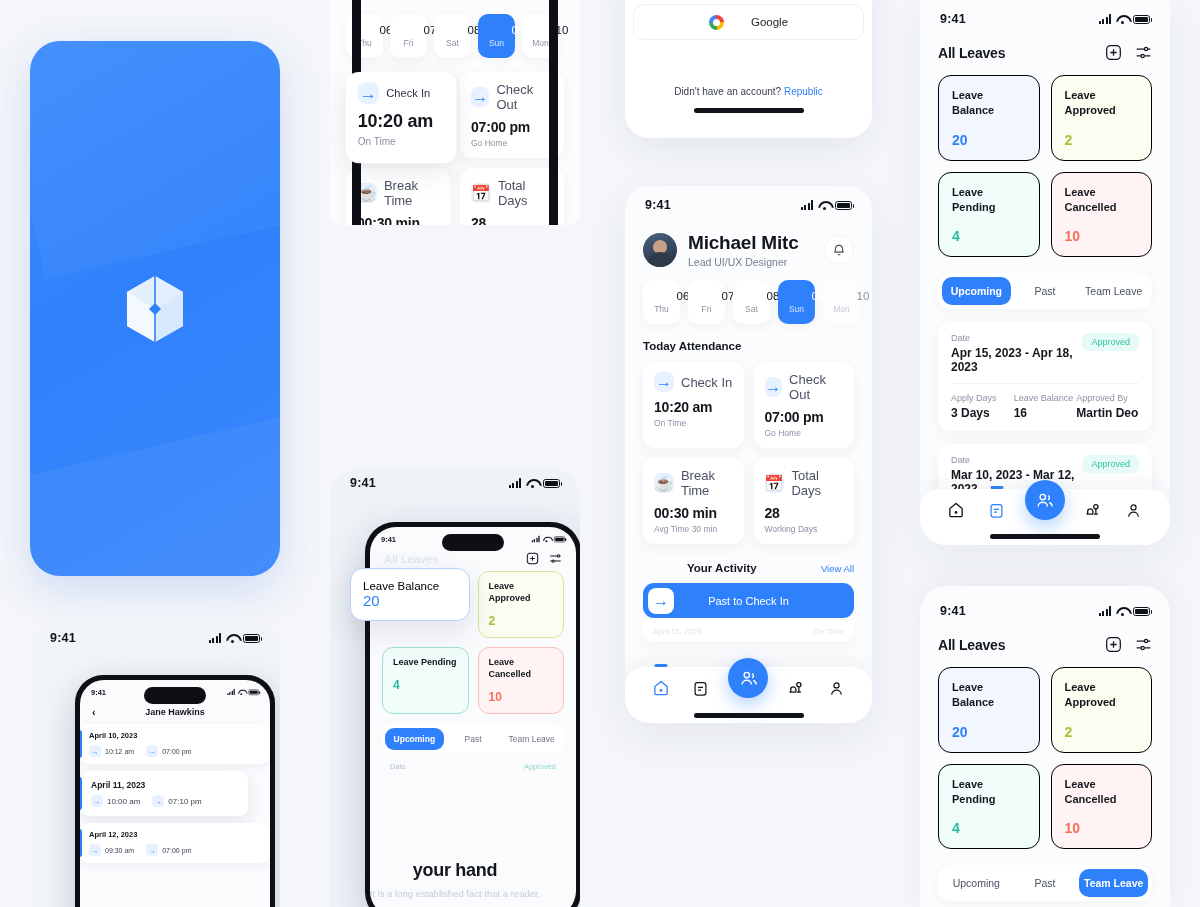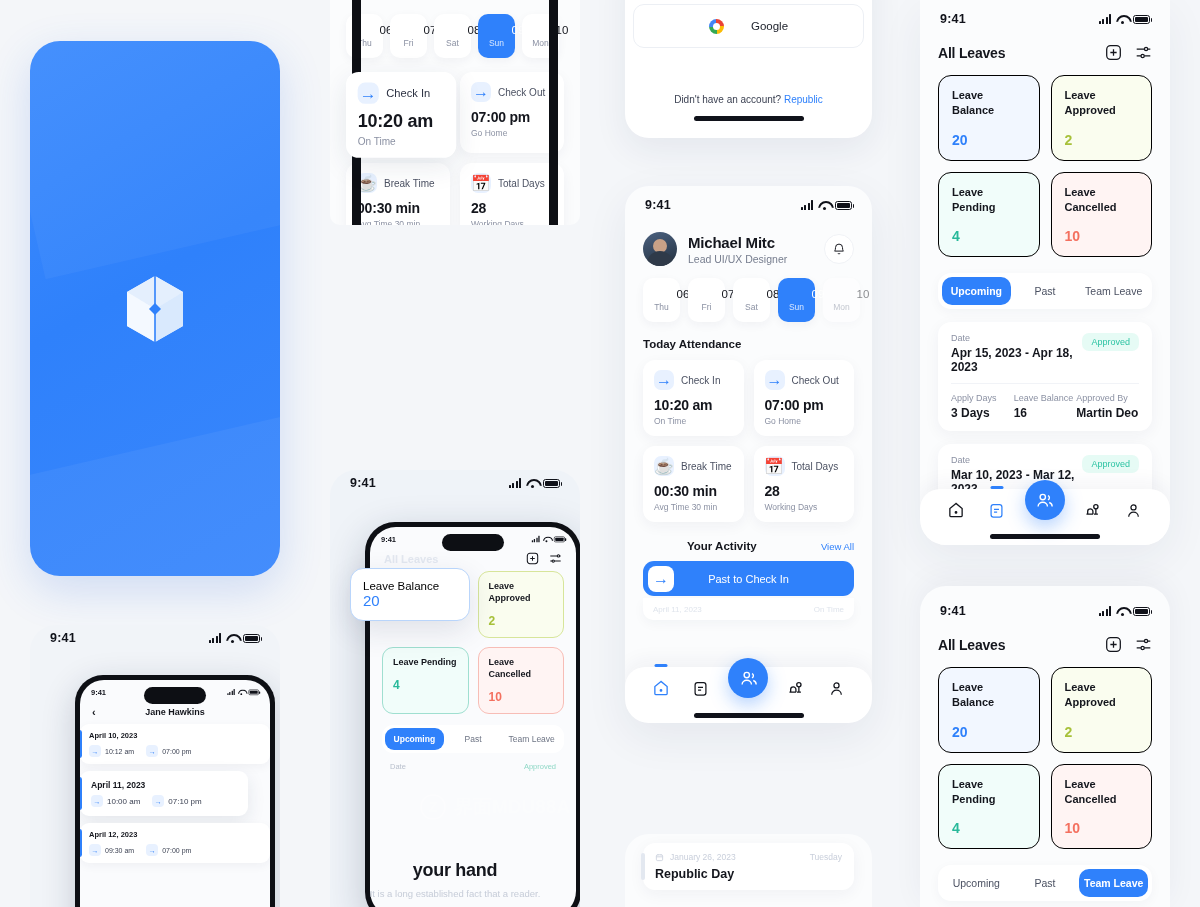--- a/index.html
+++ b/index.html
@@ -102,21 +102,21 @@
     box-shadow:0 3px 10px rgba(30,45,80,.05); flex:none;}
   .daycell .dnum{font-size:11.5px;font-weight:normal;color:#14161d;margin-left:43px;}
   .daycell .ddow{font-size:8.5px;color:#8b91a3;}
   .daycell.sel{background:#2f81fb;}
   .daycell.sel .dnum{color:#fff}.daycell.sel .ddow{color:#d6e6ff}
 
   .stat-grid{ display:grid; grid-template-columns:1fr 1fr; gap:10px; padding:14px 16px 0;}
   .stat-card{ background:#fff; border-radius:12px; padding:10px 11px; box-shadow:0 4px 14px rgba(30,45,80,.05);}
   .stat-head{ display:flex; align-items:center; gap:7px; margin-bottom:7px;}
   .stat-ic{ width:20px;height:20px;border-radius:7px;background:#e8f1ff;display:flex;align-items:center;justify-content:center;color:#2f81fb;}
-  .stat-label{ font-size:10px;color:#4b5162;}
+  .stat-label{ font-size:13px;color:#4b5162;}
   .stat-val{ font-size:14px;font-weight:bold;color:#14161d;letter-spacing:-.2px;}
   .stat-sub{ font-size:8.5px;color:#8b91a3;margin-top:3px;}
   .stat-card.hero{ box-shadow:0 8px 26px rgba(30,45,80,.10); transform: scale(1.06); transform-origin: left top;}
   .stat-card.hero .stat-label{font-size:10.5px;color:#2c3142}
   .stat-card.hero .stat-val{font-size:17px}
   .stat-card.hero .stat-sub{font-size:9.5px}
 
   
   #onbSheet{
     left:330px; top:226px; width:250px; height:205px;
@@ -157,21 +157,21 @@
     box-shadow:0 10px 30px rgba(30,45,80,.12);}
   .mp-hero .lc-t{ font-size:11.5px;} .mp-hero .lc-n{ font-size:15px; color:#2f81fb;}
 
   
   #loginCard{
     left:625px; top:-40px; width:247px; height:178px;
     background:#fff; border-radius:0 0 24px 24px;
     box-shadow:0 12px 34px rgba(31,45,80,.07);
     padding-top:44px;
   }
-  .google-btn{ margin:0 8px; height:44px; border:1px solid #eceff4; border-radius:11px;
+  .google-btn{ margin:0 8px; height:36px; border:1px solid #eceff4; border-radius:11px;
     display:flex; align-items:center; justify-content:center; gap:27px;
     font-size:11.5px; color:#20242e; background:#fff; cursor:pointer;}
   .g-logo{ width:15px;height:15px;border-radius:50%;
     background:conic-gradient(#ea4335 0 25%,#fbbc05 0 50%,#34a853 0 75%,#4285f4 0 100%);
     position:relative;}
   .g-logo::after{content:"";position:absolute;inset:4px;background:#fff;border-radius:50%;}
   .login-foot{ text-align:center; font-size:10px; color:#3c4253; margin-top:46px;}
   .login-foot a{ color:#2f81fb; text-decoration:none;}
 
   
@@ -180,21 +180,21 @@
     background:#fbfcfd; border-radius:24px;
     box-shadow:0 14px 44px rgba(31,45,80,.07);
   }
   .profile-row{ display:flex; align-items:center; gap:11px; padding:14px 18px 0;}
   .avatar{ width:34px;height:34px;border-radius:50%;flex:none;overflow:hidden;
     background:linear-gradient(160deg,#4b6180,#23303f);position:relative;}
   .avatar::before{content:"";position:absolute;left:50%;top:20%;transform:translateX(-50%);
     width:14px;height:14px;border-radius:50%;background:#c9a187;}
   .avatar::after{content:"";position:absolute;left:50%;bottom:0;transform:translateX(-50%);
     width:26px;height:15px;border-radius:13px 13px 0 0;background:#2f3a49;}
-  .pr-name{ font-size:15px;font-weight:bold;color:#14161d;letter-spacing:-.2px;}
+  .pr-name{ font-size:19px;font-weight:bold;color:#14161d;letter-spacing:-.2px;}
   .pr-role{ font-size:10.5px;color:#767d8e;margin-top:2px;}
   .bell-btn{ margin-left:auto; width:30px;height:30px;border-radius:50%;background:#fff;
     border:1px solid #f0f2f6; display:flex;align-items:center;justify-content:center; cursor:pointer;}
   .sec-title{ font-size:11.5px; font-weight:bold; color:#14161d; padding:0 18px;}
   .viewall{ font-size:9.5px; color:#2f81fb; cursor:pointer;}
   .swipe-bar{ margin:9px 18px 0; height:35px; background:#2f81fb; border-radius:11px;
     display:flex; align-items:center; padding:0 5px; position:relative; cursor:pointer;}
   .swipe-knob{ width:26px;height:26px;border-radius:8px;background:#fff;
     display:flex;align-items:center;justify-content:center;color:#2f81fb;flex:none;}
   .swipe-txt{ flex:1; text-align:center; color:#fff; font-size:11px; margin-right:26px;}
@@ -922,34 +922,19 @@
       <div class="tab-lg">Past</div>
       <div class="tab-lg on">Team Leave</div>
     </div>
 
     <div class="team-row">
       
       
     </div>
   </div>
 
-  <div class="screen" id="holiday">
-    <div class="hol-card">
-      <div class="hol-meta">
-        <span>
-          <svg width="9" height="9" viewBox="0 0 20 20" fill="none" stroke="#c9cfdb" stroke-width="1.8">
-            <rect x="3" y="4" width="14" height="13" rx="3"></rect>
-              <path d="M6.5 2.5v3M13.5 2.5v3M3 8.5h14"></path>
-          </svg>
-        </span>
-        <span>January 26, 2023</span>
-        <span class="hol-day">Tuesday</span>
-      </div>
-      <div class="hol-name">Republic Day</div>
-    </div>
-  </div>
 
   <div id="watermark">
     <span class="wm-ring">Z</span>
     <span>界面MDU88A</span>
   </div>
 
 </div>
 
 </body></html>

